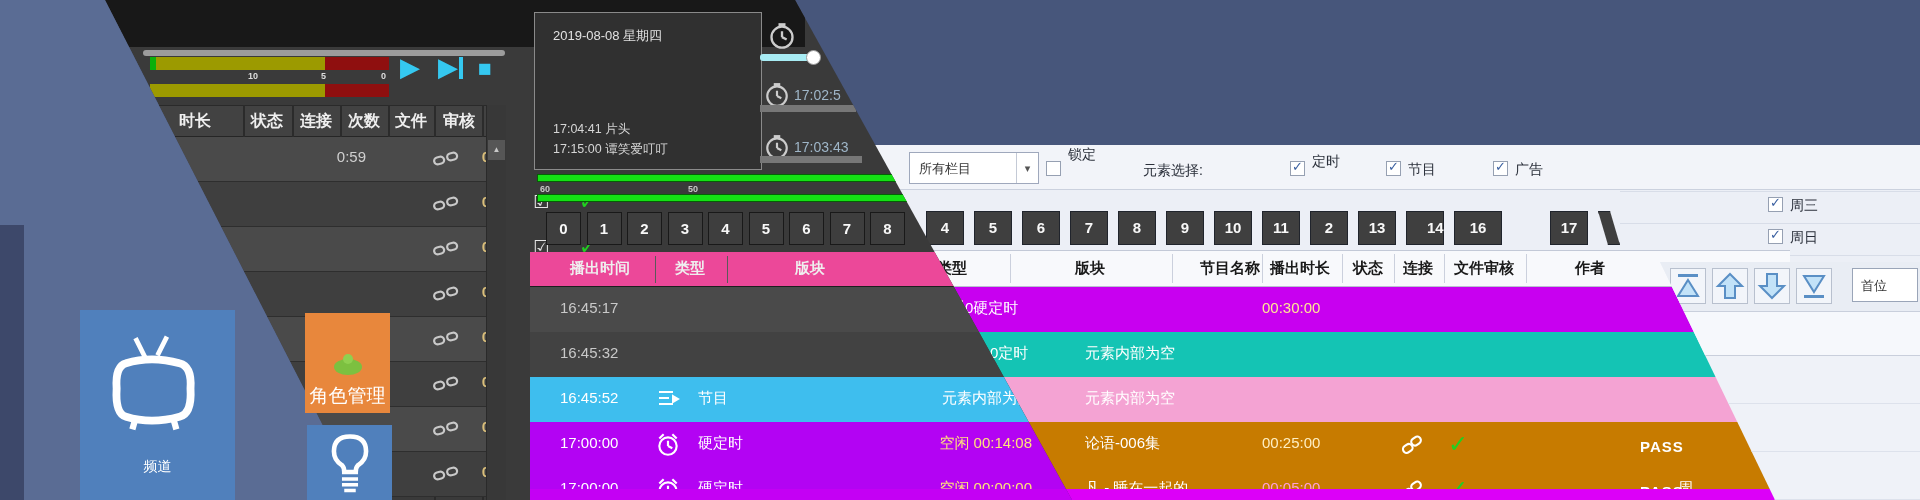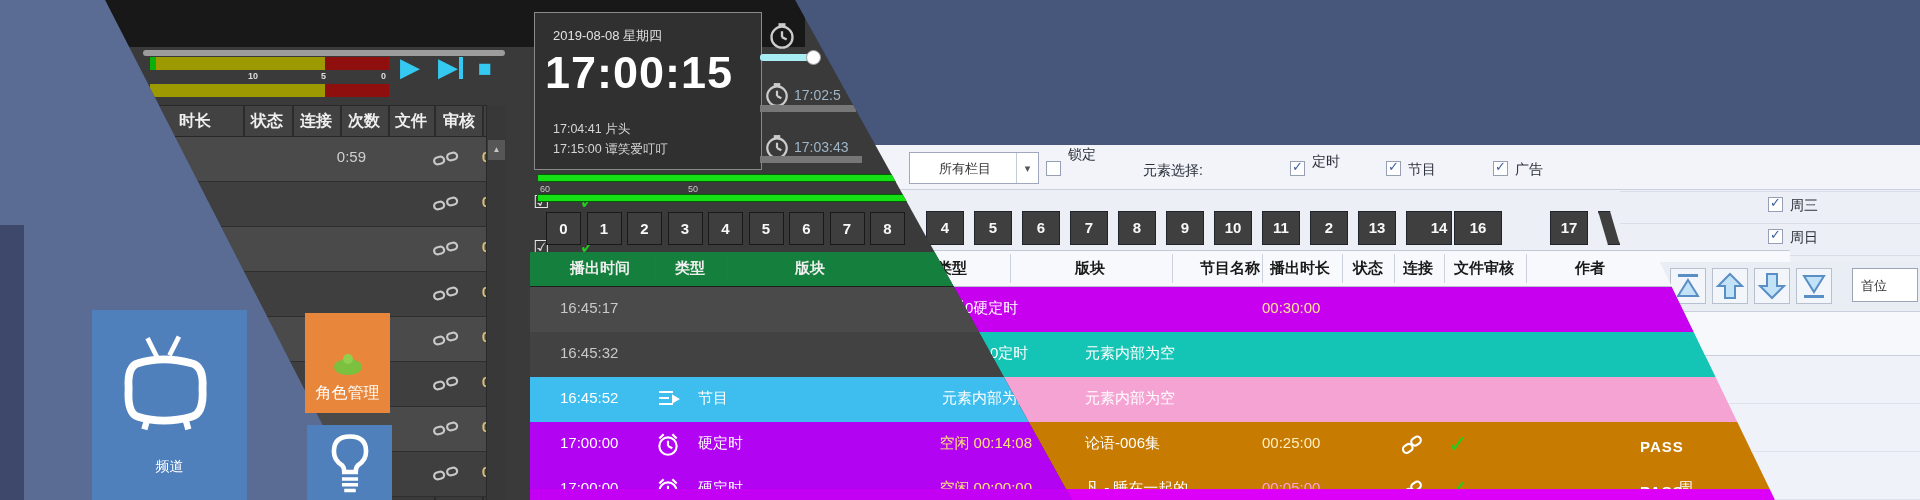--- a/index.html
+++ b/index.html
@@ -6,21 +6,21 @@
   #stage{position:relative;width:1920px;height:500px;overflow:hidden;
          font-family:"Liberation Sans","DejaVu Sans",sans-serif;background:#47567B;}
   #stage *{box-sizing:border-box;}
   .abs{position:absolute;}
 
   
   #light-app{position:absolute;inset:0;clip-path:polygon(850px 145px,1920px 145px,1920px 500px,850px 500px);}
   #light-app .bg{position:absolute;left:850px;top:145px;width:1070px;height:355px;background:#ECEFF6;}
   .ltoolbar{position:absolute;left:850px;top:145px;width:1070px;height:45px;background:#F2F4F9;border-bottom:1px solid #CBD1DE;}
   .dropdown{position:absolute;left:909px;top:152px;width:130px;height:32px;background:#FFF;border:1px solid #9FA8BC;font-size:13px;color:#333;}
-  .dropdown .txt{position:absolute;left:9px;top:7px;margin-left:20px;}
+  .dropdown .txt{position:absolute;left:9px;top:7px;}
   .dropdown .arr{position:absolute;right:0;top:0;width:22px;height:30px;border-left:1px solid #C4CAD6;color:#555;font-size:11px;text-align:center;line-height:30px;}
   .cb{width:15px;height:15px;background:#FFF;border:1px solid #96A0B2;position:absolute;}
   .cb.on::after{content:"✓";position:absolute;top:-3px;left:1px;color:#3A5FA0;font-size:13px;font-weight:bold;}
   .lab{position:absolute;font-size:14px;color:#2A2F3A;white-space:nowrap;}
   .sep-line{position:absolute;height:1px;background:#D8DDE8;}
 
   .hbtn{position:absolute;top:211px;height:34px;background:#3F3F3F;border:1px solid #20242C;
         color:#F8F8F8;font-size:15px;font-weight:bold;text-align:center;line-height:31px;}
   .hbtn.dark{top:212px;height:33px;background:#3E3E3E;border-color:#191919;}
 
@@ -65,23 +65,23 @@
   .clock-date{position:absolute;left:18px;top:14px;font-size:13px;color:#E2E2E2;}
   .clock-time{position:absolute;left:10px;top:34px;font-size:45px;font-weight:bold;color:#FFF;letter-spacing:1px;}
   .clock-l{position:absolute;left:18px;font-size:12.5px;color:#D5D5D5;white-space:nowrap;}
 
   .timer-txt{position:absolute;font-size:14px;color:#9FB6C8;white-space:nowrap;}
   .timer-bar{position:absolute;height:7px;background:#777;}
   .slider-track{position:absolute;left:760px;top:54px;width:60px;height:7px;background:#A8ECF4;border-radius:3px;}
   .slider-knob{position:absolute;left:806px;top:50px;width:15px;height:15px;background:#FFF;border-radius:50%;border:1px solid #999;}
 
   .gbar{position:absolute;left:537px;width:372px;height:8px;background:#15E015;border:1px solid #056005;}
-  .gbar-lab{position:absolute;font-size:9px;color:#C8C8C8;font-weight:normal;}
-
-  .pl-header{position:absolute;left:530px;top:252px;width:570px;height:35px;background:#15803d;border-bottom:1px solid #1f1f1f;}
+  .gbar-lab{position:absolute;font-size:9px;color:#C8C8C8;font-weight:bold;}
+
+  .pl-header{position:absolute;left:530px;top:252px;width:570px;height:35px;background:#ec4899;border-bottom:1px solid #1f1f1f;}
   .pl-header span{position:absolute;top:7px;transform:translateX(-50%);font-size:15px;font-weight:bold;color:#EFEFEF;white-space:nowrap;}
   .pl-vline{position:absolute;top:256px;height:27px;width:1px;background:#5A5A5A;}
   .lrow-dark{position:absolute;left:530px;width:570px;height:45px;}
   .lrow-dark .t{position:absolute;top:12px;font-size:15px;white-space:nowrap;}
   .strip-dark{position:absolute;left:530px;top:489px;width:570px;height:11px;background:#C400F4;}
 
   
   #band{position:absolute;inset:0;clip-path:polygon(0 0,105px 0,361px 500px,0 500px);background:#5A6C94;}
   #dark-strip{position:absolute;left:0;top:225px;width:24px;height:275px;background:#3D486A;}
   #band-title{position:absolute;left:95px;top:255px;font-size:27px;color:#D7DEF0;letter-spacing:5px;white-space:nowrap;}
@@ -125,21 +125,21 @@
         <div class="hbtn" style="left:926px;width:38px;">4</div>
         <div class="hbtn" style="left:974px;width:38px;">5</div>
         <div class="hbtn" style="left:1022px;width:38px;">6</div>
         <div class="hbtn" style="left:1070px;width:38px;">7</div>
         <div class="hbtn" style="left:1118px;width:38px;">8</div>
         <div class="hbtn" style="left:1166px;width:38px;">9</div>
         <div class="hbtn" style="left:1214px;width:38px;">10</div>
         <div class="hbtn" style="left:1262px;width:38px;">11</div>
         <div class="hbtn" style="left:1310px;width:38px;">2</div>
         <div class="hbtn" style="left:1358px;width:38px;">13</div>
-        <div class="hbtn" style="left:1406px;width:46px;padding-left:20px;">14</div>
+        <div class="hbtn" style="left:1406px;width:38px;padding-left:20px;">14</div>
         <div class="hbtn" style="left:1454px;width:38px;">15</div>
         <div class="hbtn" style="left:1454px;width:48px;">16</div>
         <div class="hbtn" style="left:1550px;width:38px;">17</div>
       </div>
     <div class="hbtn" style="left:1598px;width:22px;clip-path:polygon(0 0,12px 0,22px 34px,10px 34px);"></div>
 
     <div class="lt-header">
       <span style="left:102px">类型</span>
       <span style="left:240px">版块</span>
       <span style="left:380px">节目名称</span>
@@ -412,21 +412,20 @@
       <span class="cnt">0</span>
       <span class="chk">☑</span>
       <span class="ok">✓</span>
     </div>
       </div>
     <div class="scrollbar"></div>
     <div class="scroll-up">▲</div>
 
     <div class="clock-panel">
       <span class="clock-date">2019-08-08 星期四</span>
-      <span class="clock-time">17:00:15</span>
       <span class="clock-l" style="top:108px">17:04:41 片头</span>
       <span class="clock-l" style="top:128px">17:15:00 谭笑爱叮叮</span>
     </div>
 
     <svg class="abs" style="left:768px;top:22px;" width="28" height="28" viewBox="0 0 24 24">
       <rect x="9" y="1" width="6" height="3" fill="#CCC"></rect>
         <circle cx="12" cy="13" r="9" stroke="#CCC" stroke-width="2" fill="none"></circle>
         <path d="M12 13 L12 8 M12 13 L16 15" stroke="#CCC" stroke-width="2"></path>
     </svg>
     <div class="slider-track"></div>
@@ -520,35 +519,35 @@
       <span class="t" style="left:168px;color:#FFF;">硬定时</span>
       <span class="t" style="left:330px;width:172px;text-align:right;color:#FFE27A;">空闲 00:00:00</span>
     </div>
       </div>
     <div class="strip-dark"></div>
   </div>
 
   <div id="band"></div>
   <div id="dark-strip"></div>
 
-  <div class="tile" style="left:92px;top:310px;width:155px;height:190px;background:#5080BC;">
+  <div class="tile" style="left:80px;top:310px;width:155px;height:190px;background:#5080BC;">
     <svg class="abs" style="left:30px;top:25px;" width="95" height="110" viewBox="0 0 60 70">
       <path d="M22 14 L16 2 M30 13 L36 1" stroke="#FFF" stroke-width="3" fill="none"></path>
       <path d="M10 18 Q26 13 44 18 Q52 20 51 34 Q52 50 44 52 Q26 57 10 52 Q3 50 4 34 Q3 20 10 18 Z" stroke="#FFF" stroke-width="5" fill="none"></path>
       <path d="M16 53 L14 60 M40 53 L42 60" stroke="#FFF" stroke-width="4"></path>
     </svg>
     <span class="tlabel" style="top:148px;">频道</span>
   </div>
 
   <div class="tile" style="left:305px;top:313px;width:85px;height:100px;background:#E8873C;">
     <svg class="abs" style="left:26px;top:40px;" width="34" height="22" viewBox="0 0 34 22">
       <ellipse cx="17" cy="14" rx="14" ry="8" fill="#7CC040"></ellipse>
         <circle cx="17" cy="6" r="5" fill="#8FD050"></circle>
     </svg>
-    <span class="tlabel" style="top:70px;font-size:16px;">角色管理</span>
+    <span class="tlabel" style="top:70px;font-size:19px;">角色管理</span>
   </div>
 
   <div class="tile" style="left:307px;top:425px;width:85px;height:75px;background:#5080BC;">
     <svg class="abs" style="left:20px;top:8px;" width="46" height="62" viewBox="0 0 40 54">
       <path d="M20 3 Q34 3 34 16 Q34 24 27 28 Q25 30 25 34 L15 34 Q15 30 13 28 Q6 24 6 16 Q6 3 20 3 Z" stroke="#FFF" stroke-width="4" fill="none"></path>
       <path d="M13 40 L27 40 M13 45 L27 45 M15 50 L25 50" stroke="#FFF" stroke-width="3"></path>
     </svg>
   </div>
 
 </div>

